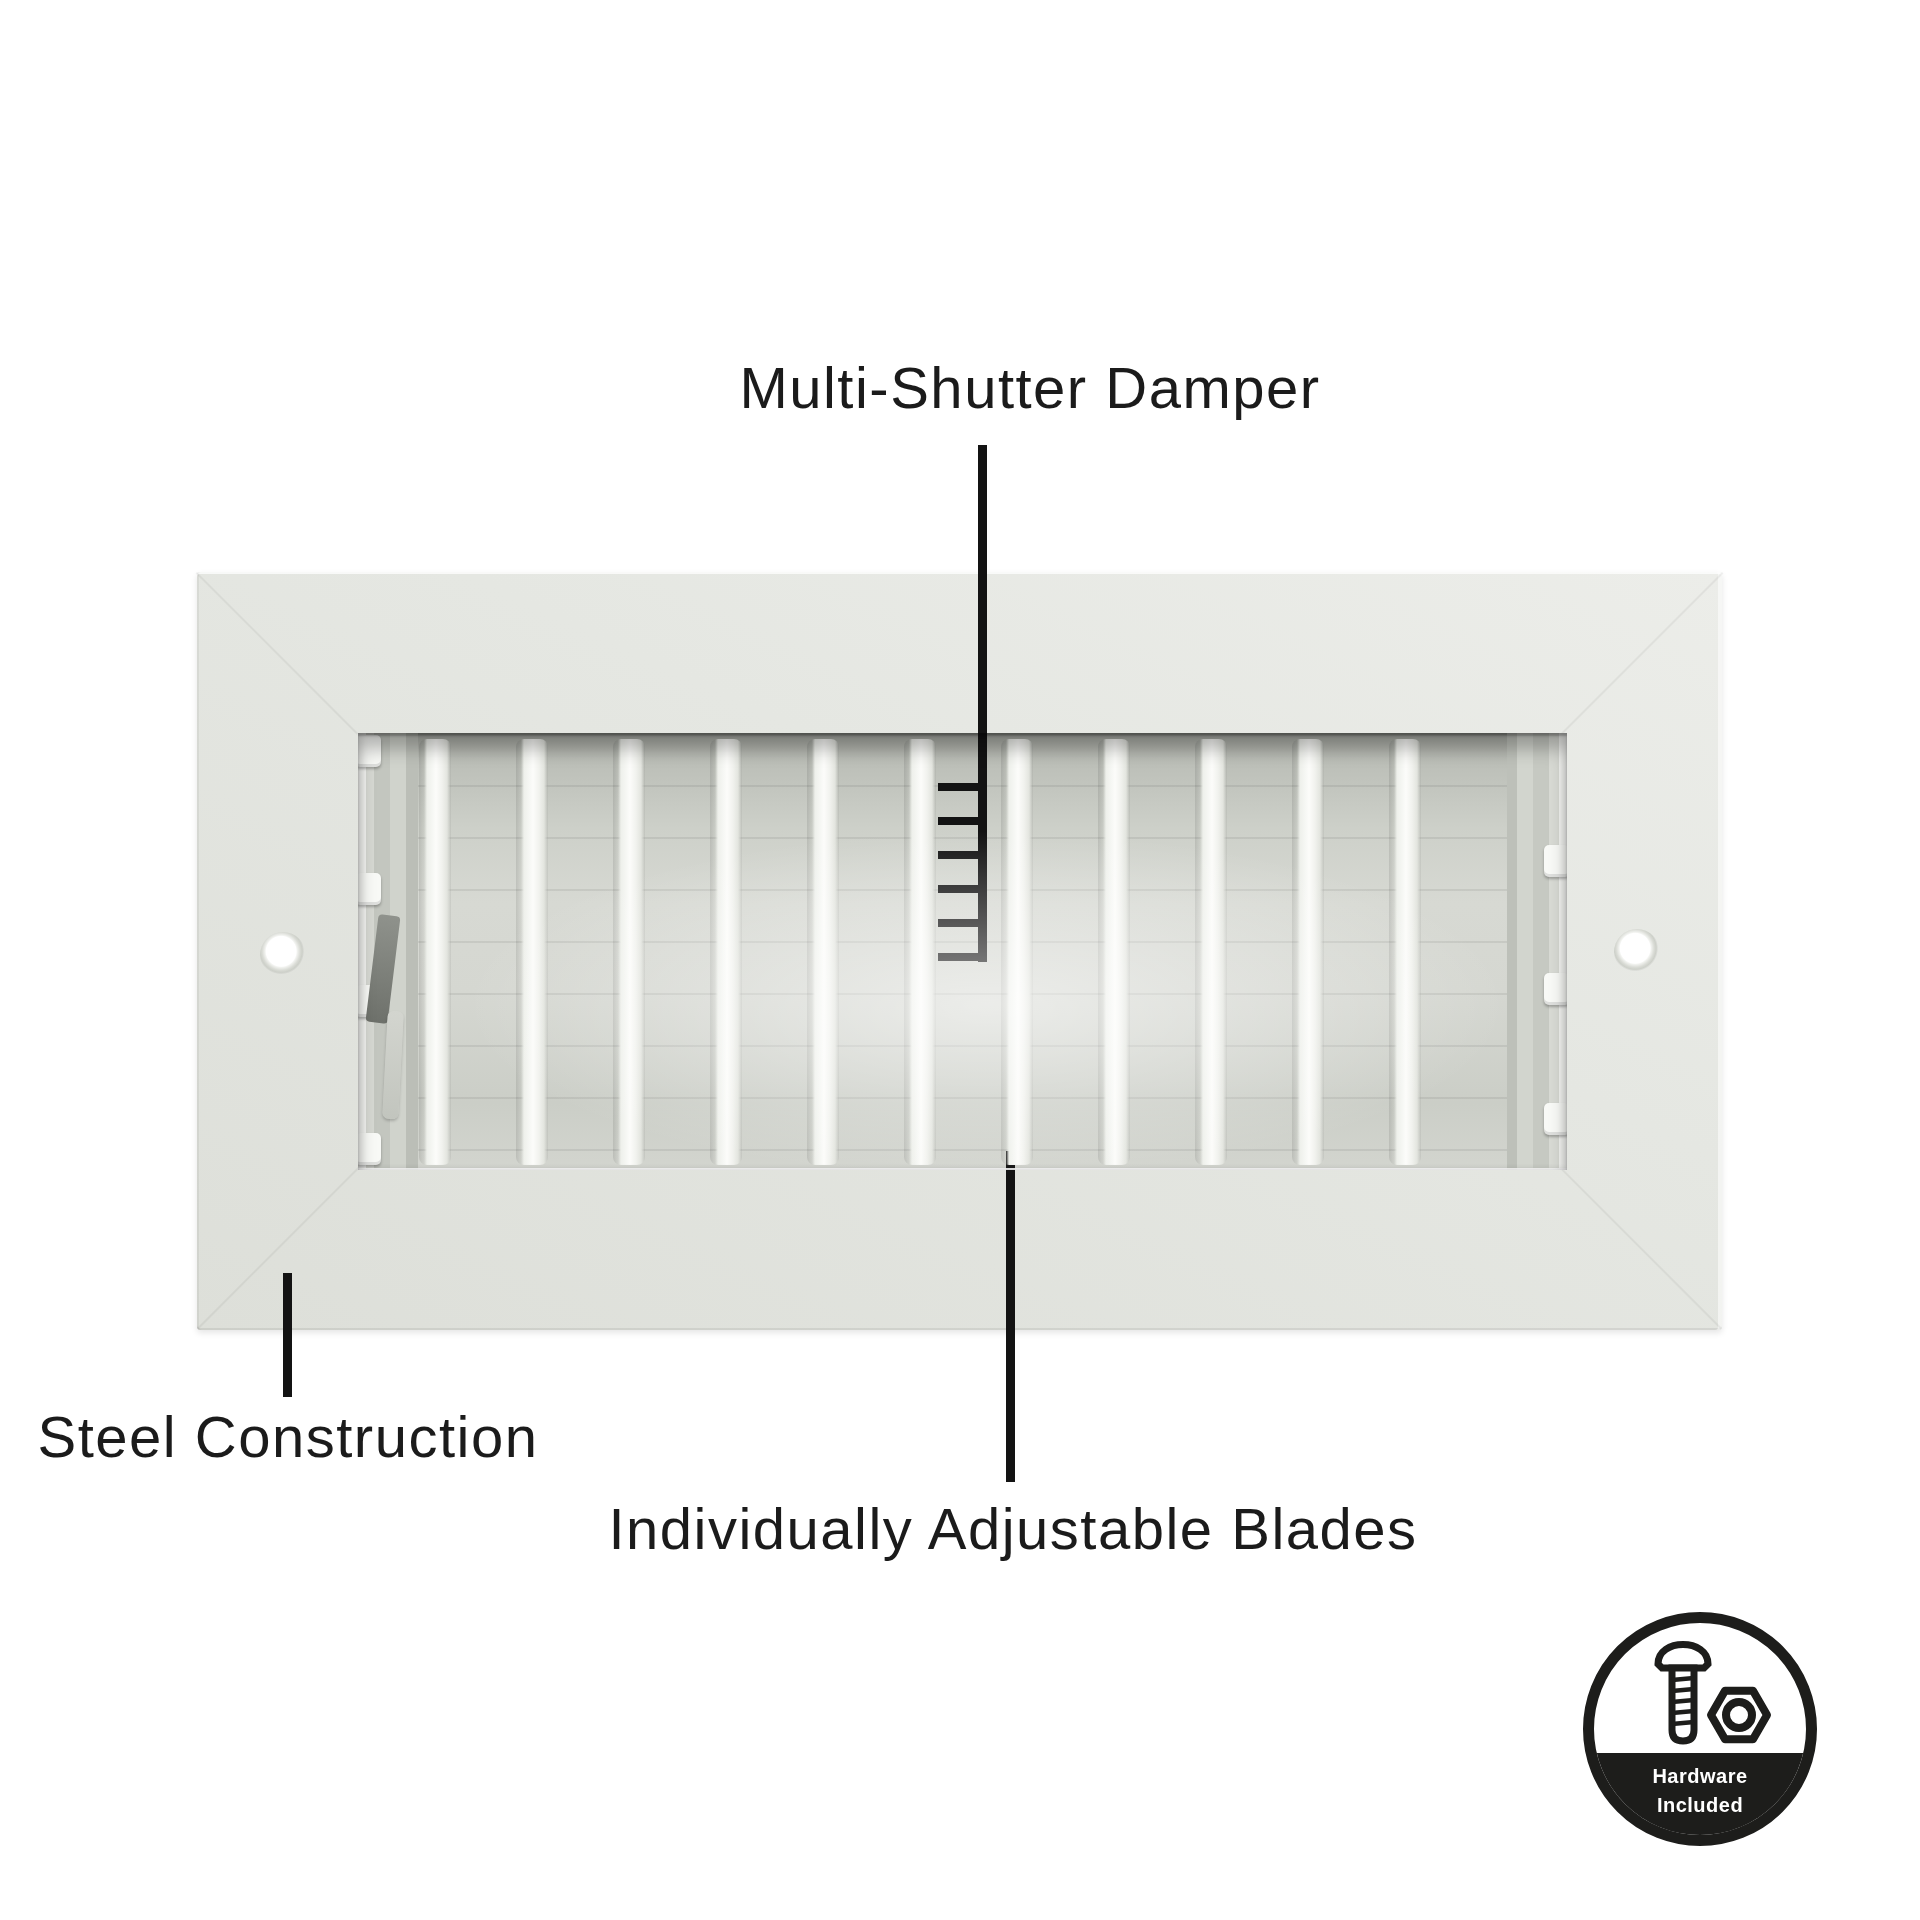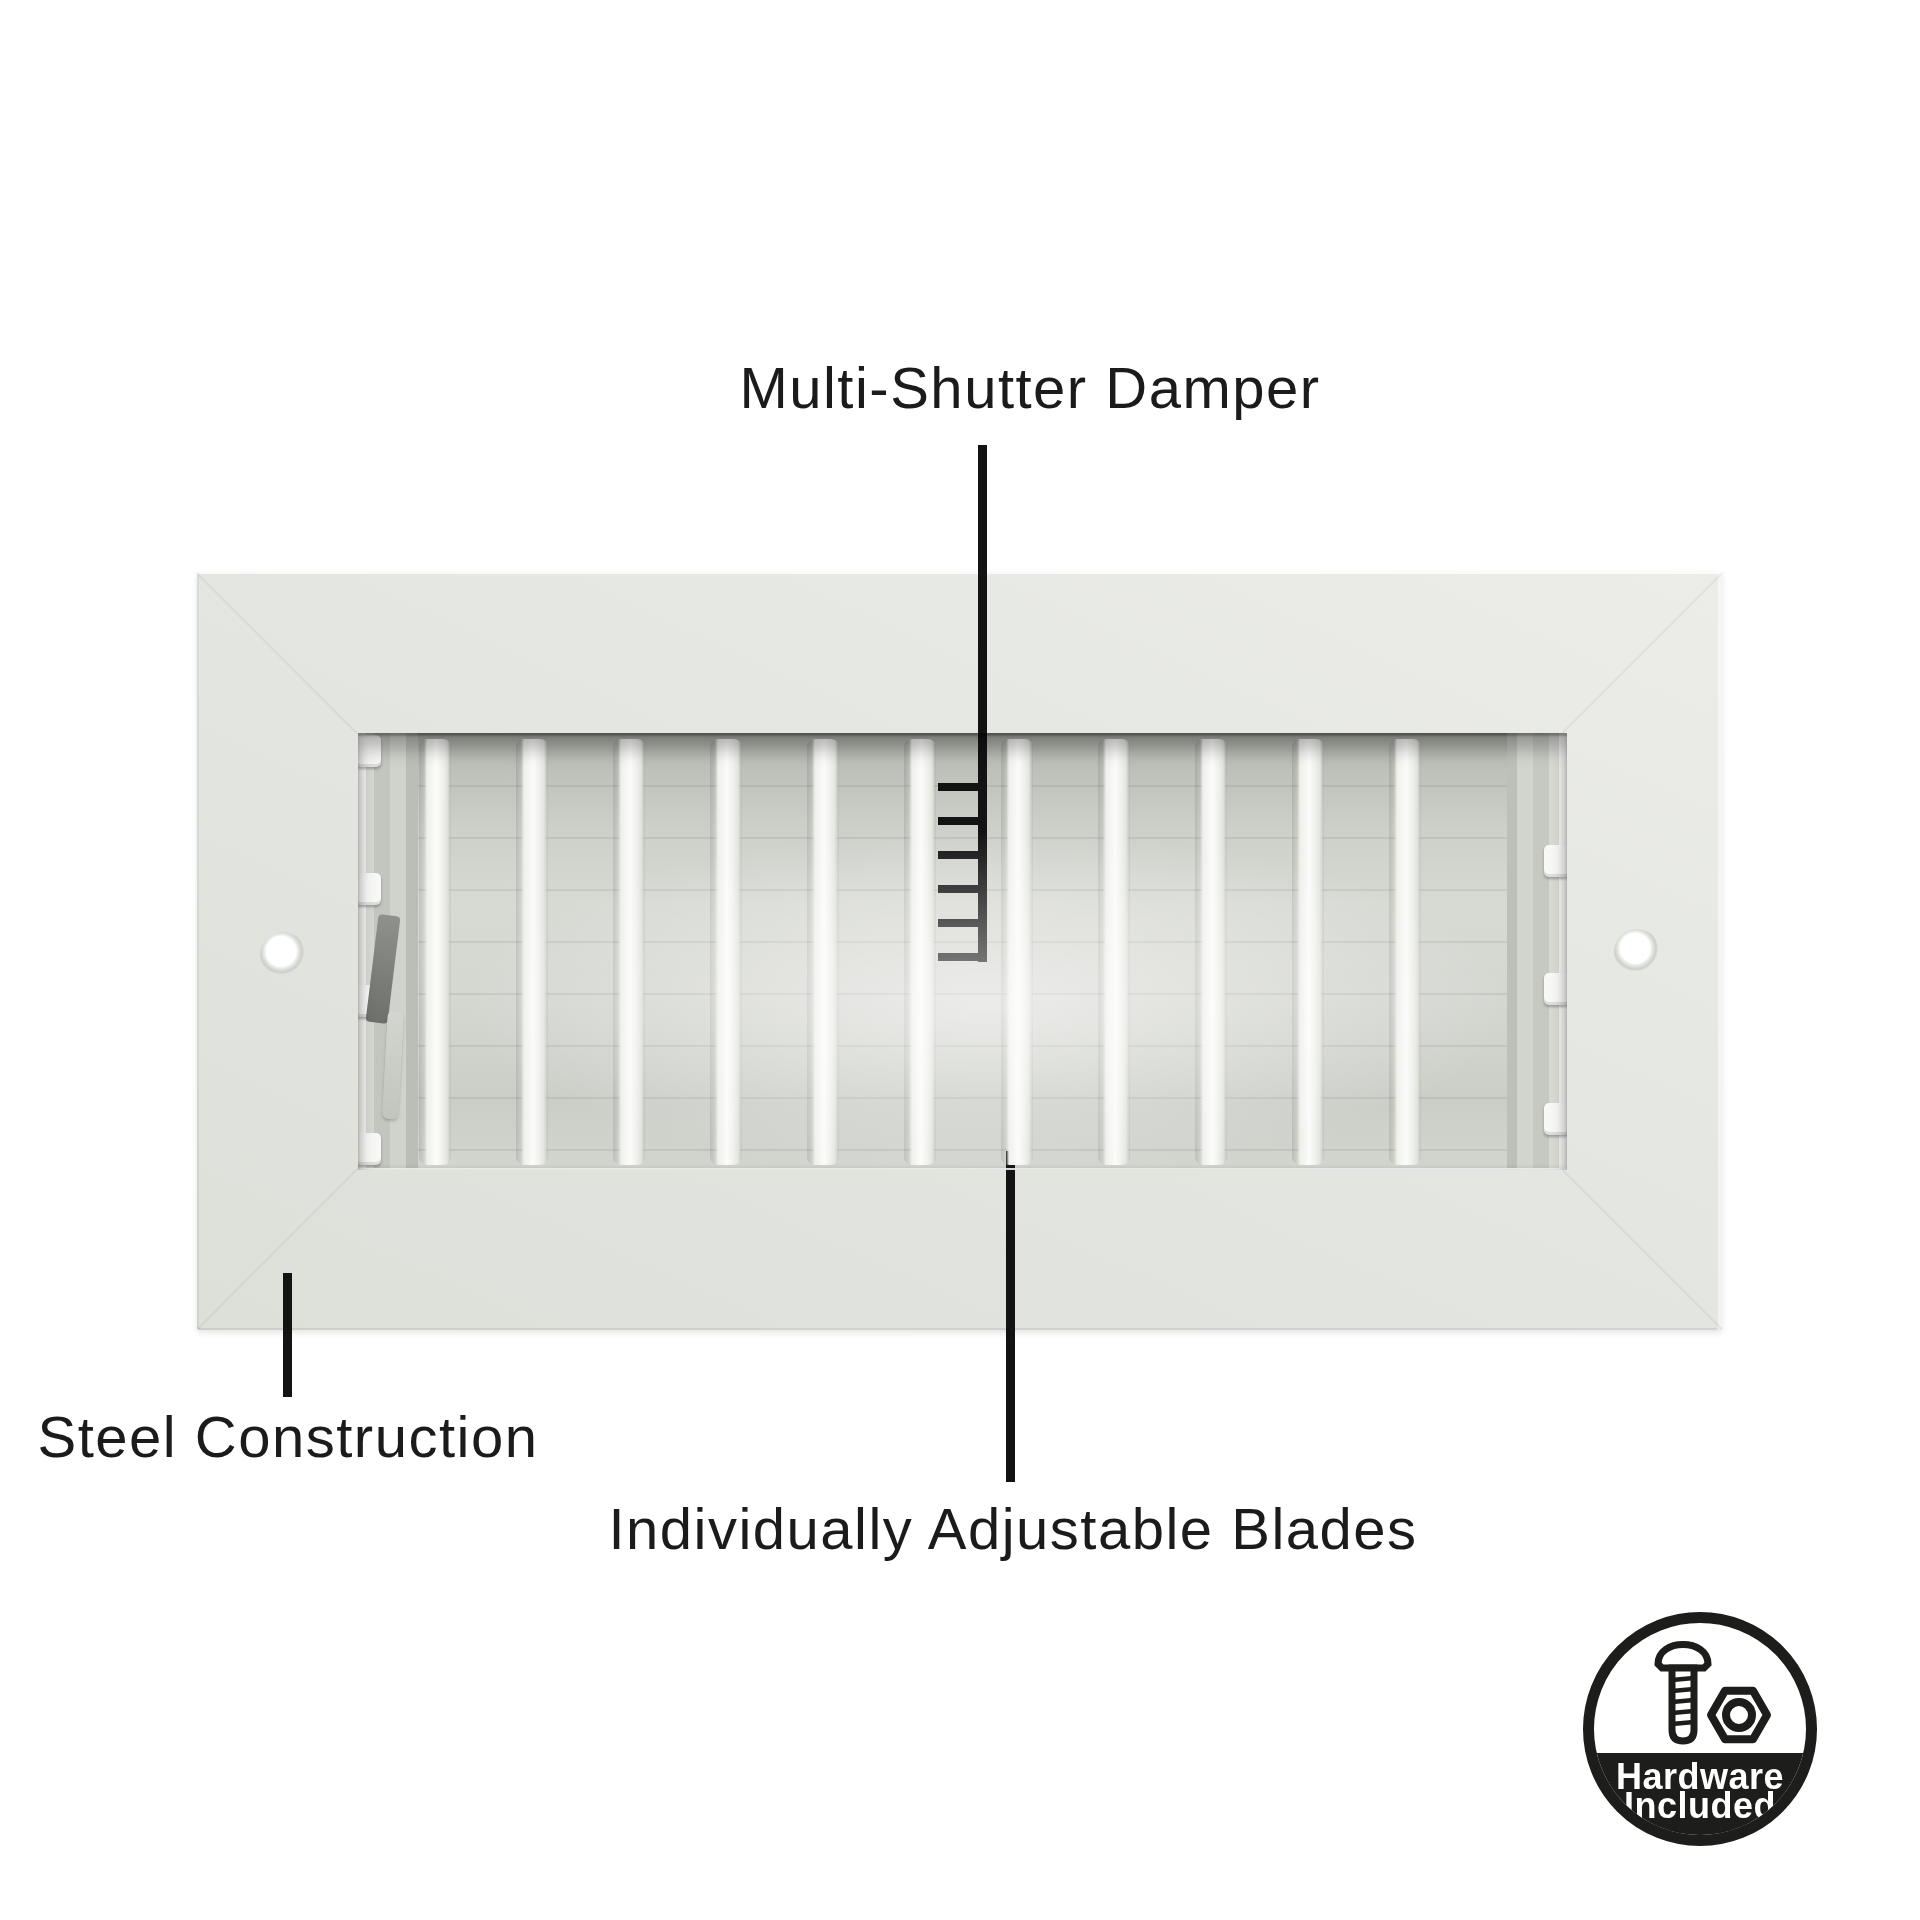--- a/index.html
+++ b/index.html
@@ -79,21 +79,21 @@
   #label-blades{left:1013px;top:1498px;}
 
   
   .badge{
     position:absolute;left:1583px;top:1612px;width:234px;height:234px;box-sizing:border-box;
     border:11px solid #1d1d1b;border-radius:50%;background:#ffffff;overflow:hidden;
   }
   .badge-bottom{position:absolute;left:-11px;right:-11px;top:130px;bottom:-11px;background:#1d1d1b;}
   .badge-text{
     position:absolute;left:0;right:0;top:139px;text-align:center;color:#ffffff;
-    font-size:36px;line-height:29px;font-weight:700;letter-spacing:.5px;
+    font-size:20px;line-height:29px;font-weight:700;letter-spacing:.5px;
   }
   .badge svg{position:absolute;left:0;top:0;}
 </style>
 </head>
 <body>
 
 <div id="stage">
 
   <div class="vent">
     <div class="mitre tl"></div>

